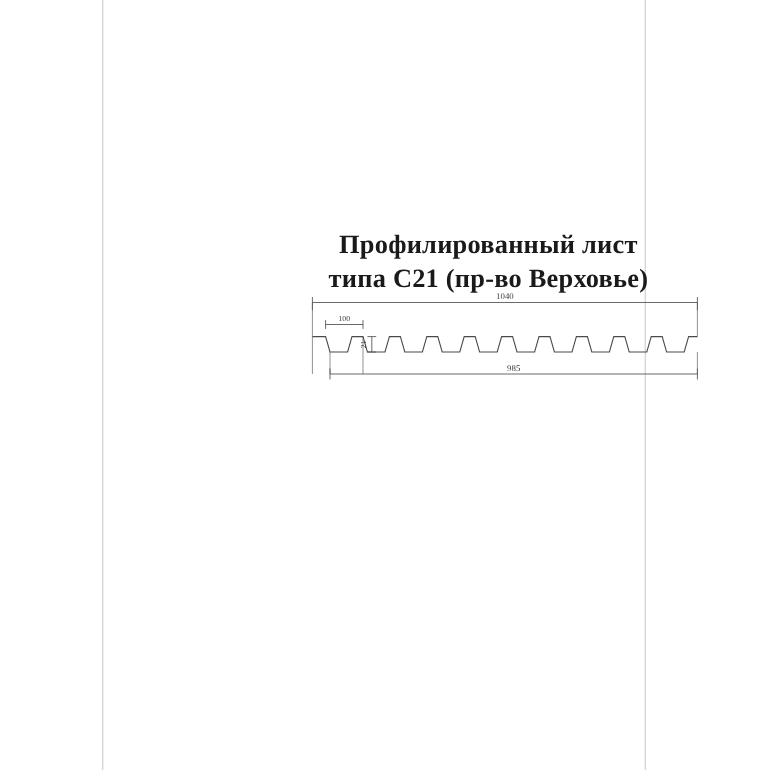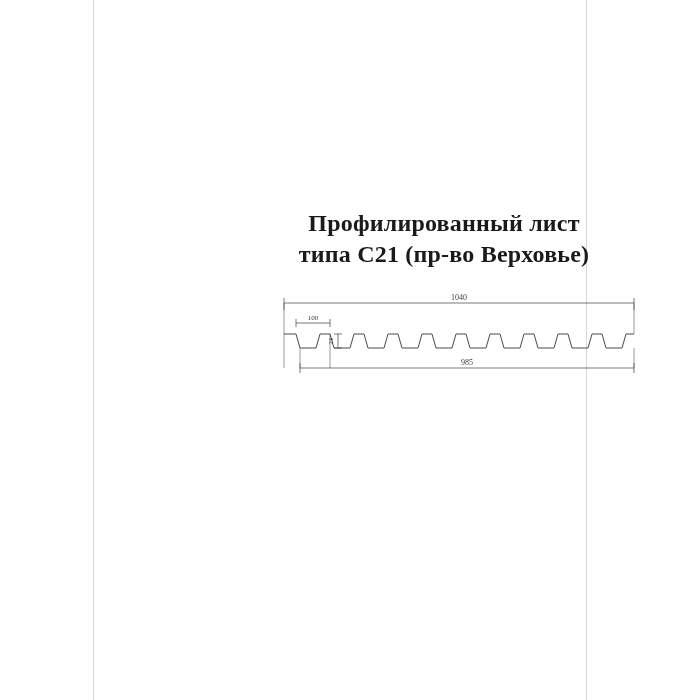--- a/index.html
+++ b/index.html
@@ -53,21 +53,21 @@
     font-size: 24px;
     font-weight: bold;
     color: #1a1a1a;
     line-height: 31px;
     letter-spacing: 0.2px;
   }
 
   .drawing {
     position: absolute;
     left: 160px;
-    top: 290px;
+    top: 262px;
     width: 400px;
     height: 110px;
   }
   svg { display: block; }
 </style>
 </head>
 <body>
 
 <div id="page">
 

